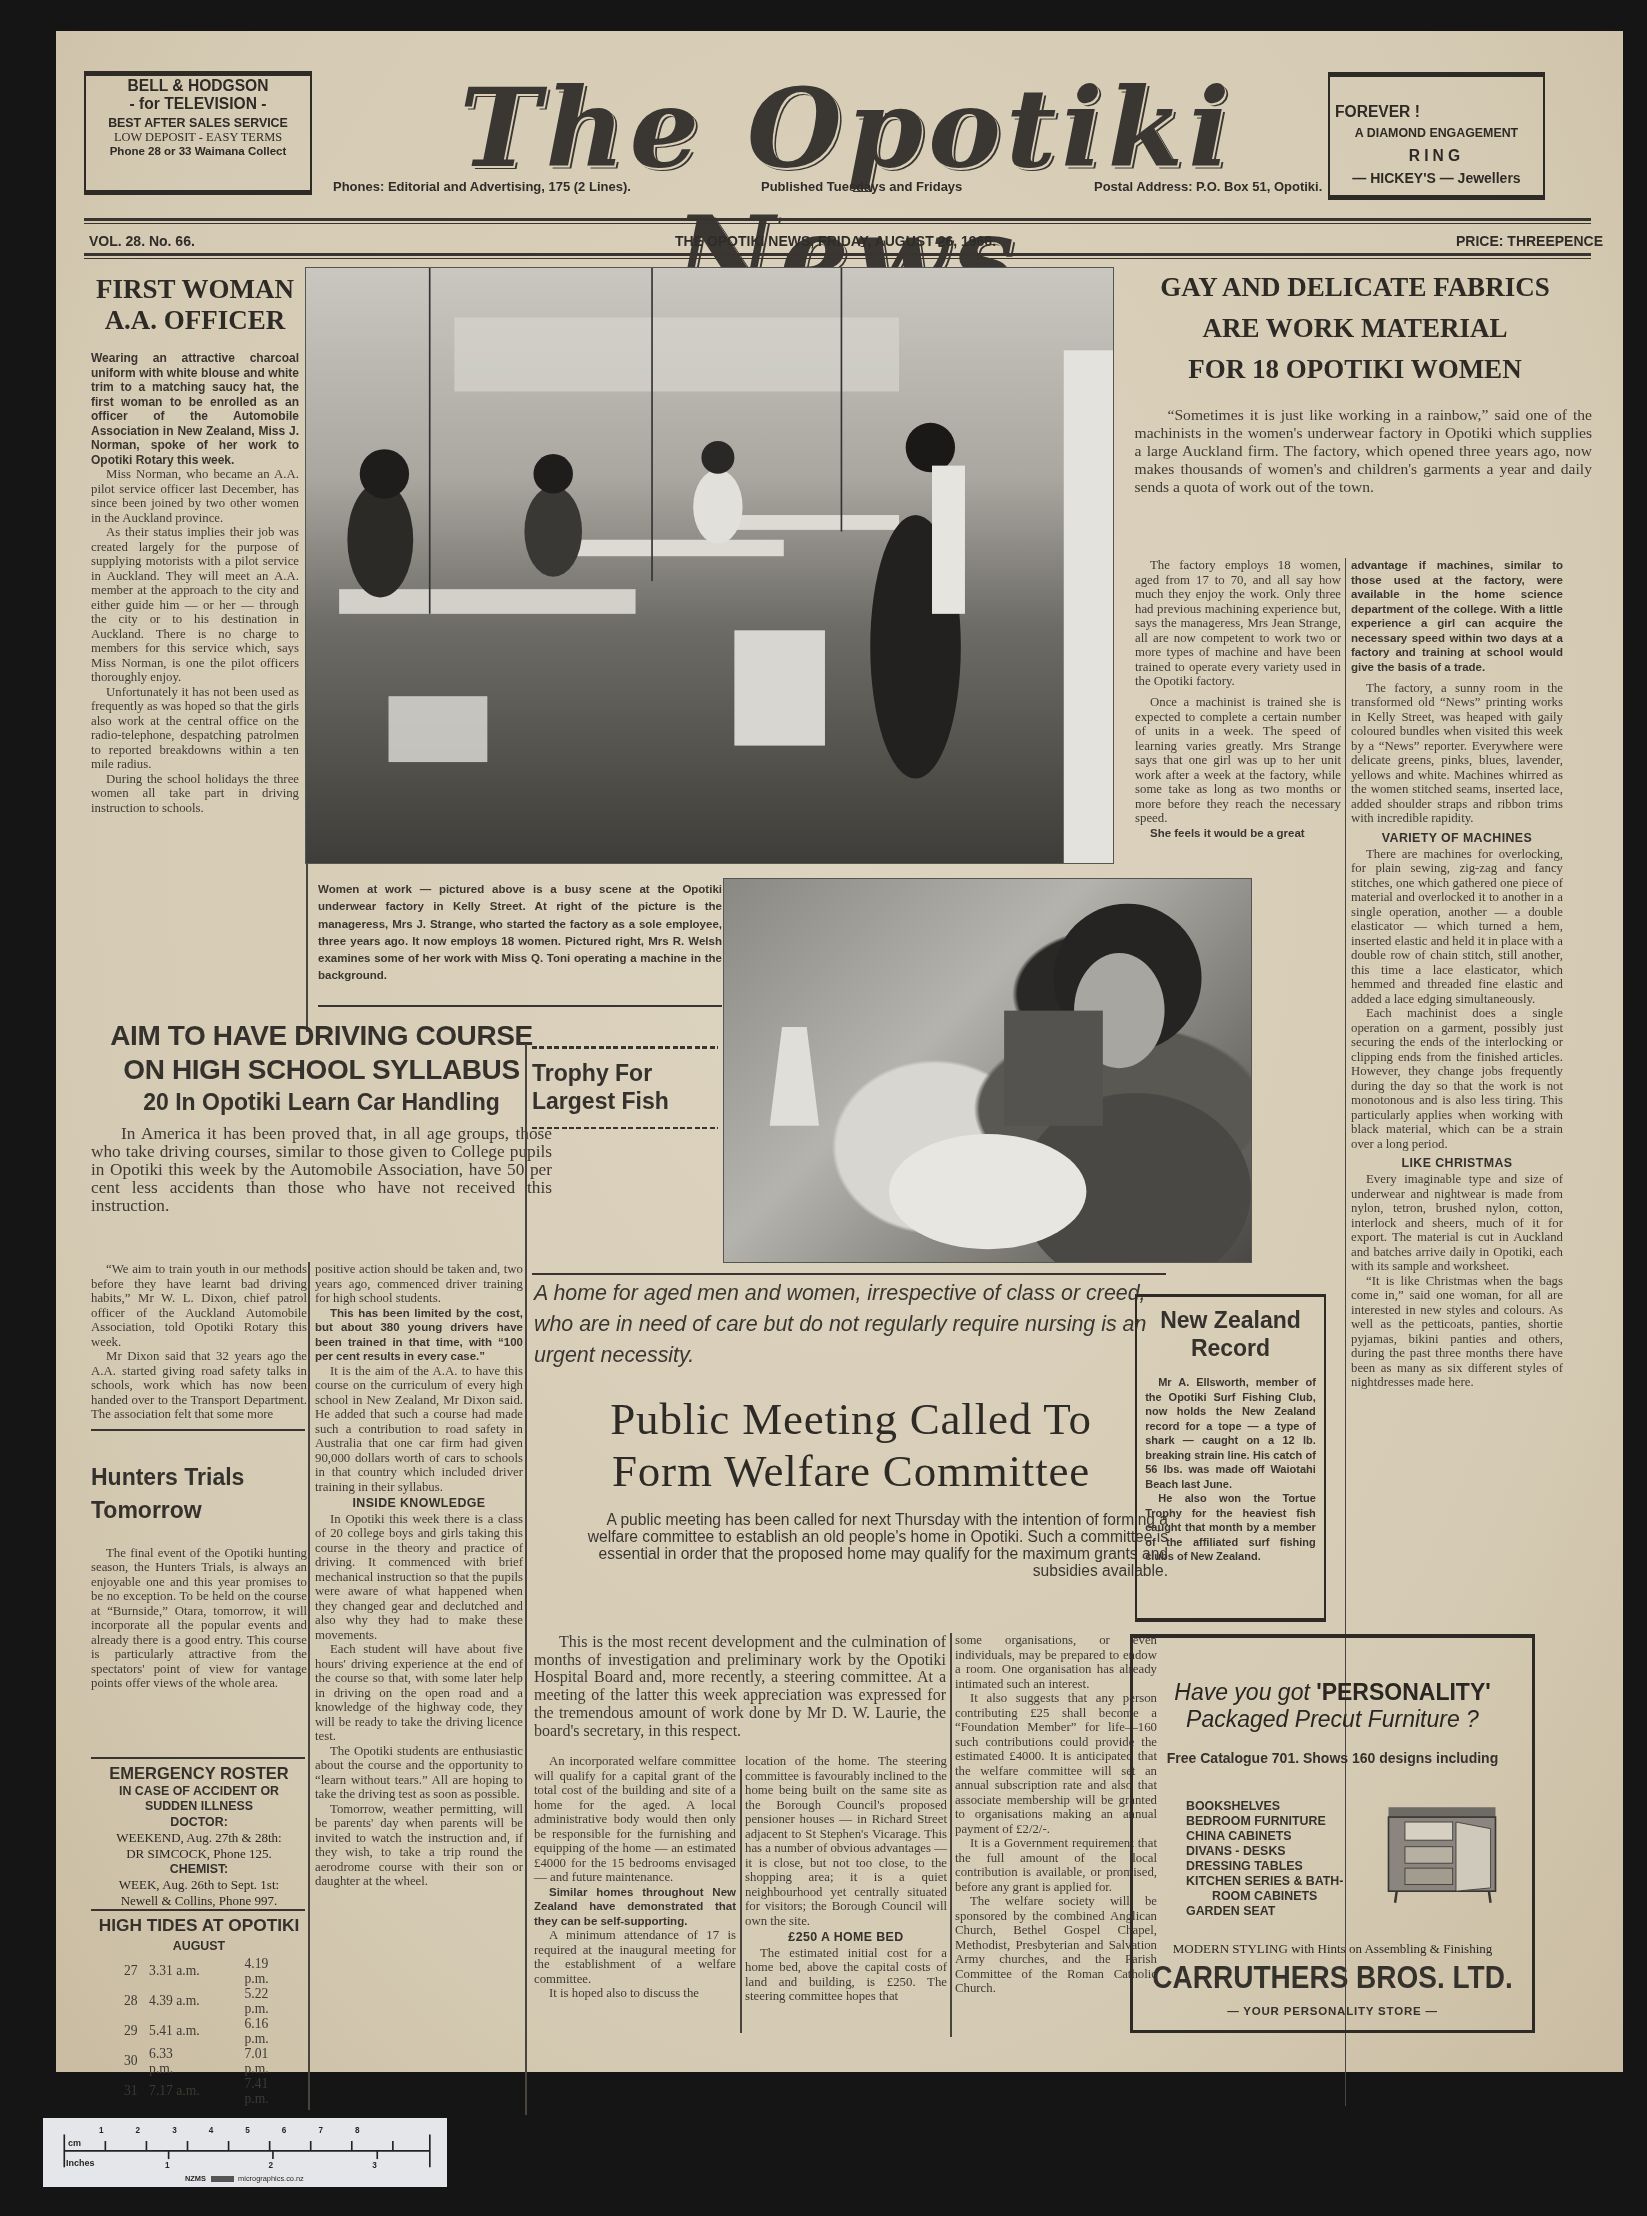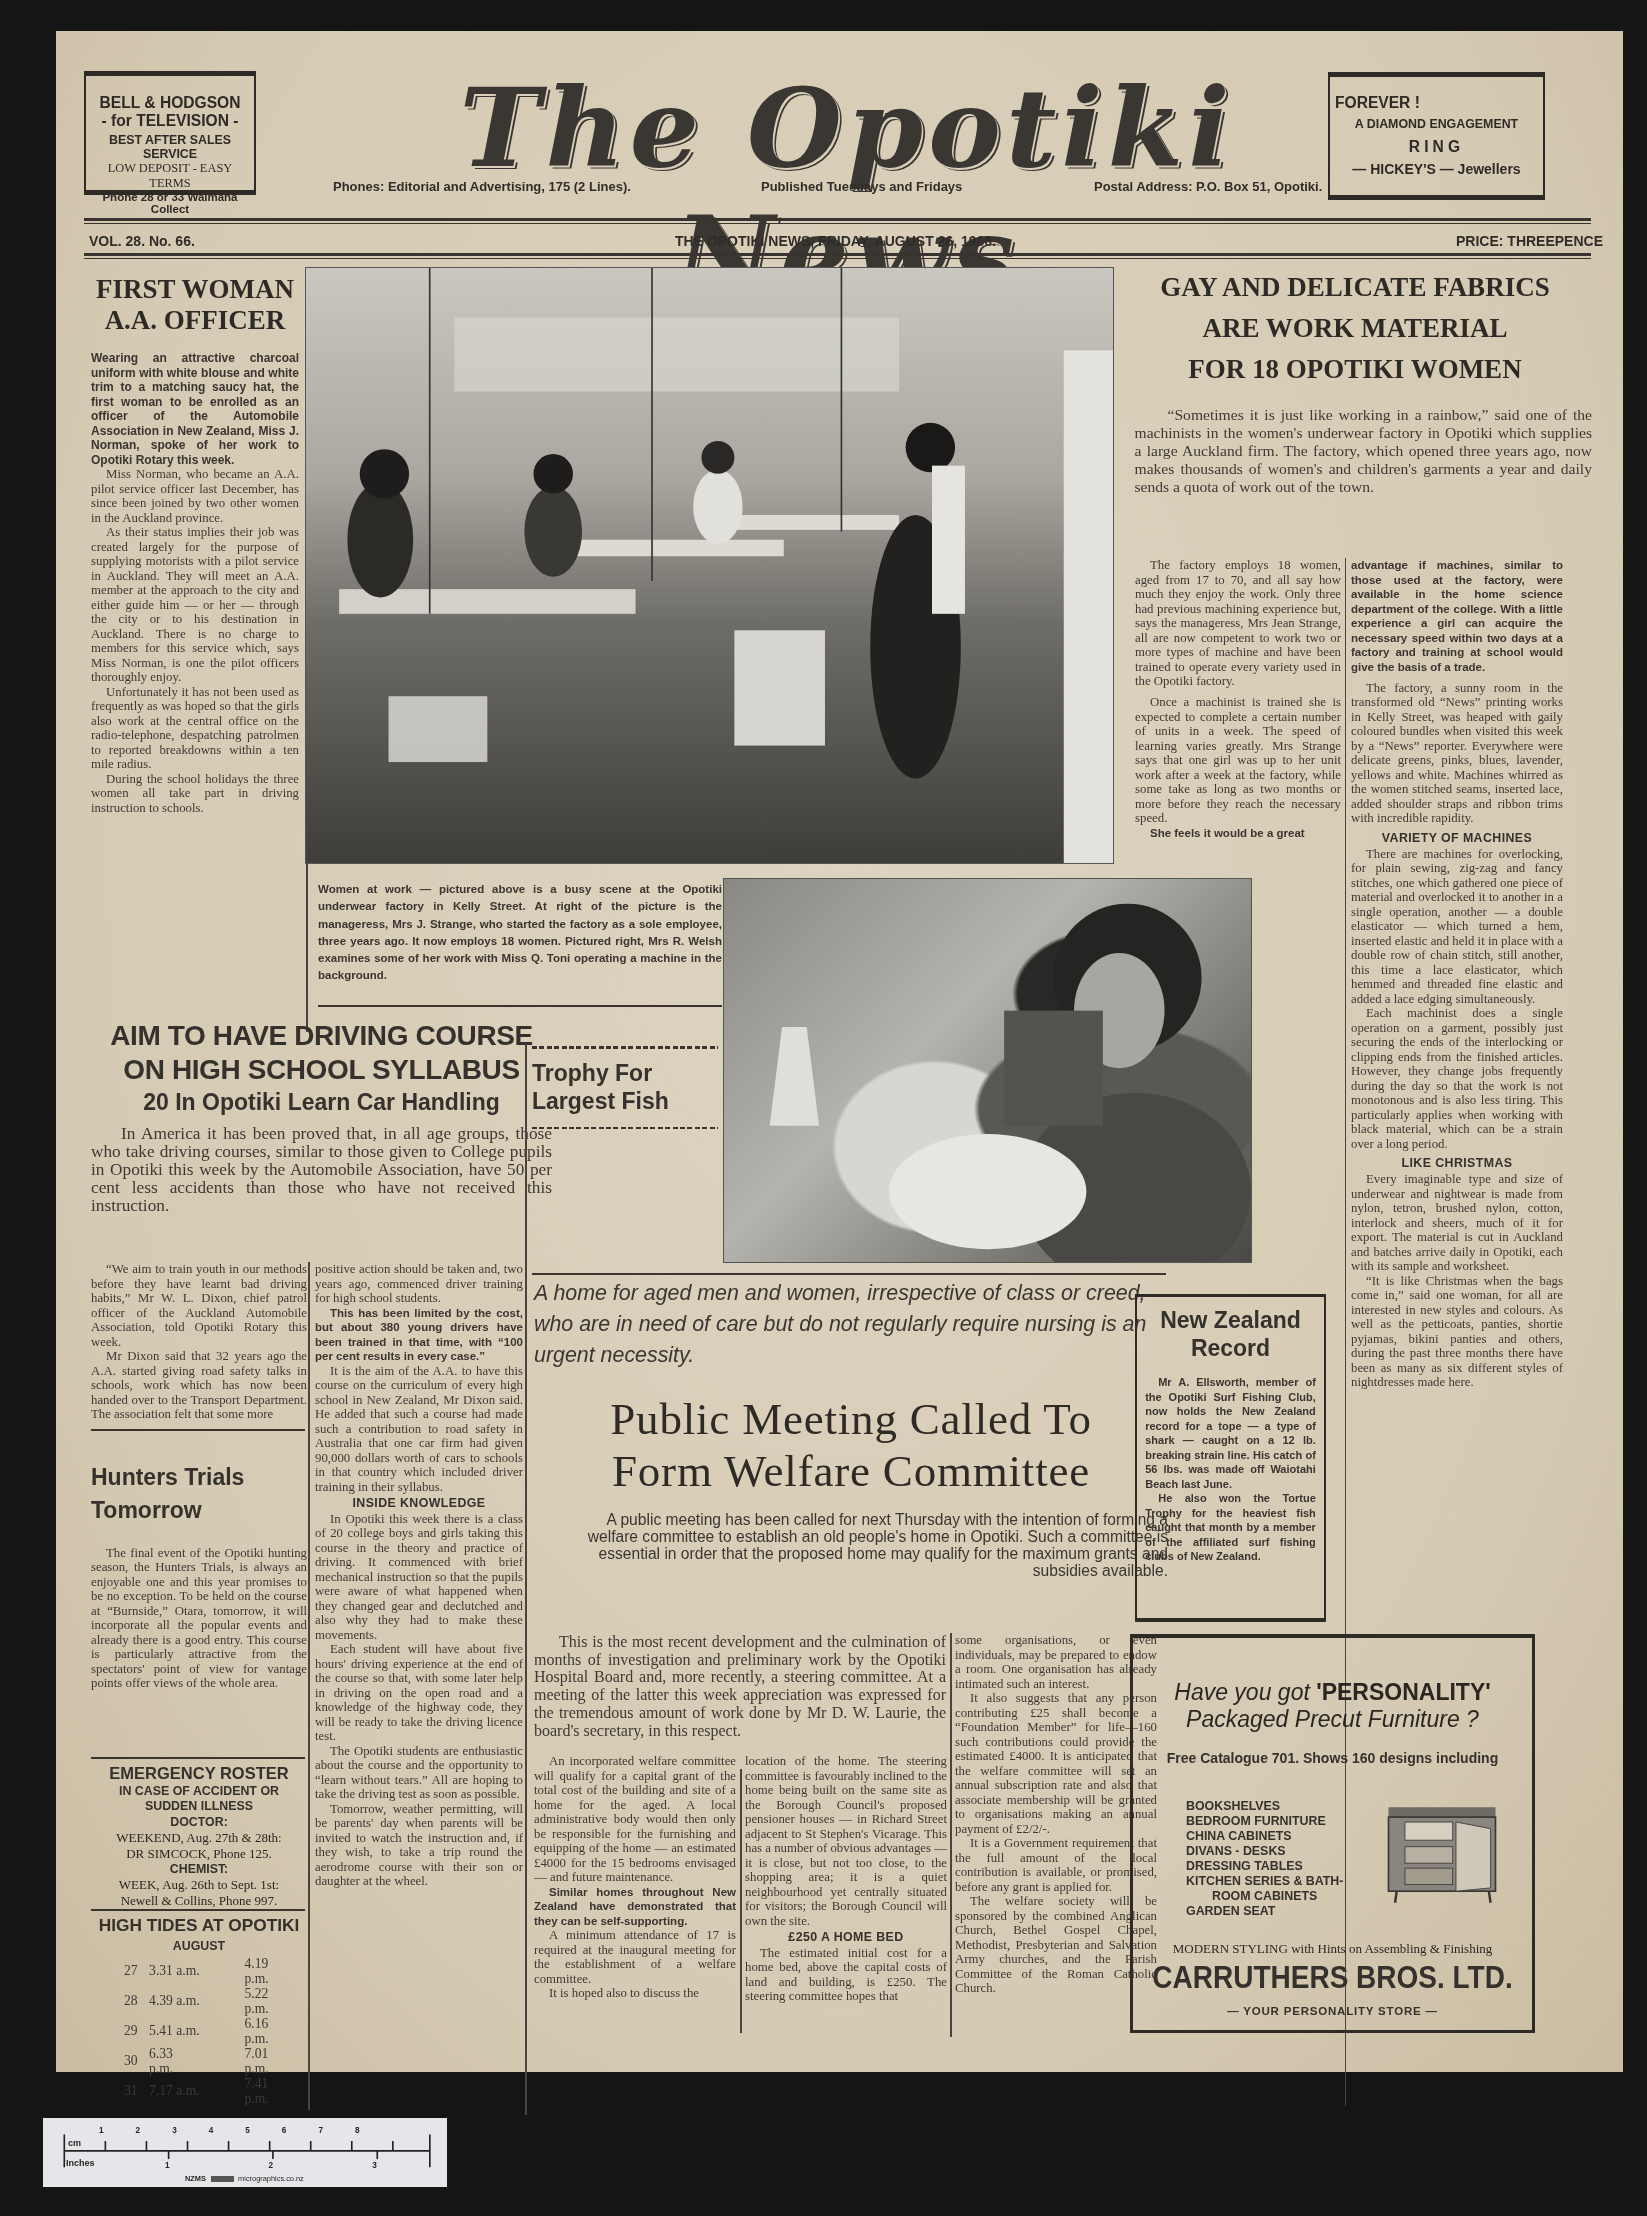--- a/index.html
+++ b/index.html
@@ -49,35 +49,35 @@
   .tides-table { font-family: "Liberation Serif", serif; font-size: 13.6px; color: #3e3934; border-collapse: collapse; margin-left: 33px; }
   .tides-table td { padding: 0 11.5px 0 0; line-height: 15px; }
 
   .ruler { position: absolute; left: 43px; top: 2118px; width: 404px; height: 69px; background: #e4e6ea; }
 </style>
 </head>
 <body>
 
 <div class="page">
 
-  <div class="ear" style="left:28px; top:40px; width:172px; height:124px; padding-top:18px;">
+  <div class="ear" style="left:28px; top:40px; width:228px; height:124px; padding-top:1px;">
     <div style="font-size:15.6px;">BELL &amp; HODGSON</div>
     <div style="font-size:15.6px;">- for TELEVISION -</div>
     <div style="font-size:12.4px; margin-top:3.3px;">BEST AFTER SALES SERVICE</div>
     <div class="serif" style="font-size:12.4px; font-weight:normal;">LOW DEPOSIT - EASY TERMS</div>
     <div style="font-size:11.5px;">Phone 28 or 33 Waimana Collect</div>
   </div>
 
   <div class="title">The Opotiki News</div>
 
   <div class="mast-info" style="left:260px;">Phones: Editorial and Advertising, 175 (2 Lines).</div>
   <div class="mast-info" style="left:688px;">Published Tuesdays and Fridays</div>
   <div class="mast-info" style="left:1021px;">Postal Address: P.O. Box 51, Opotiki.</div>
 
-  <div class="ear" style="left:1272px; top:41px; width:217px; height:128px; padding-top:17px;">
+  <div class="ear" style="left:1272px; top:41px; width:217px; height:128px; padding-top:26px;">
     <div style="font-size:15.6px; text-align:left; padding-left:5px;">FOREVER !</div>
     <div style="font-size:12.4px; margin-top:5px;">A DIAMOND ENGAGEMENT</div>
     <div style="font-size:15.6px; letter-spacing:4.1px; margin-top:6.6px;">RING</div>
     <div style="font-size:14px; margin-top:5px;">— HICKEY'S — Jewellers</div>
   </div>
 
   <div class="rule" style="left:28px; top:187px; width:1507px; height:2.5px;"></div>
   <div class="rule" style="left:28px; top:192px; width:1507px; height:0.8px;"></div>
   <div class="dateline" style="left:33px;">VOL. 28. No. 66.</div>
   <div class="dateline" style="left:619px;">THE OPOTIKI NEWS, FRIDAY, AUGUST 26, 1966.</div>

